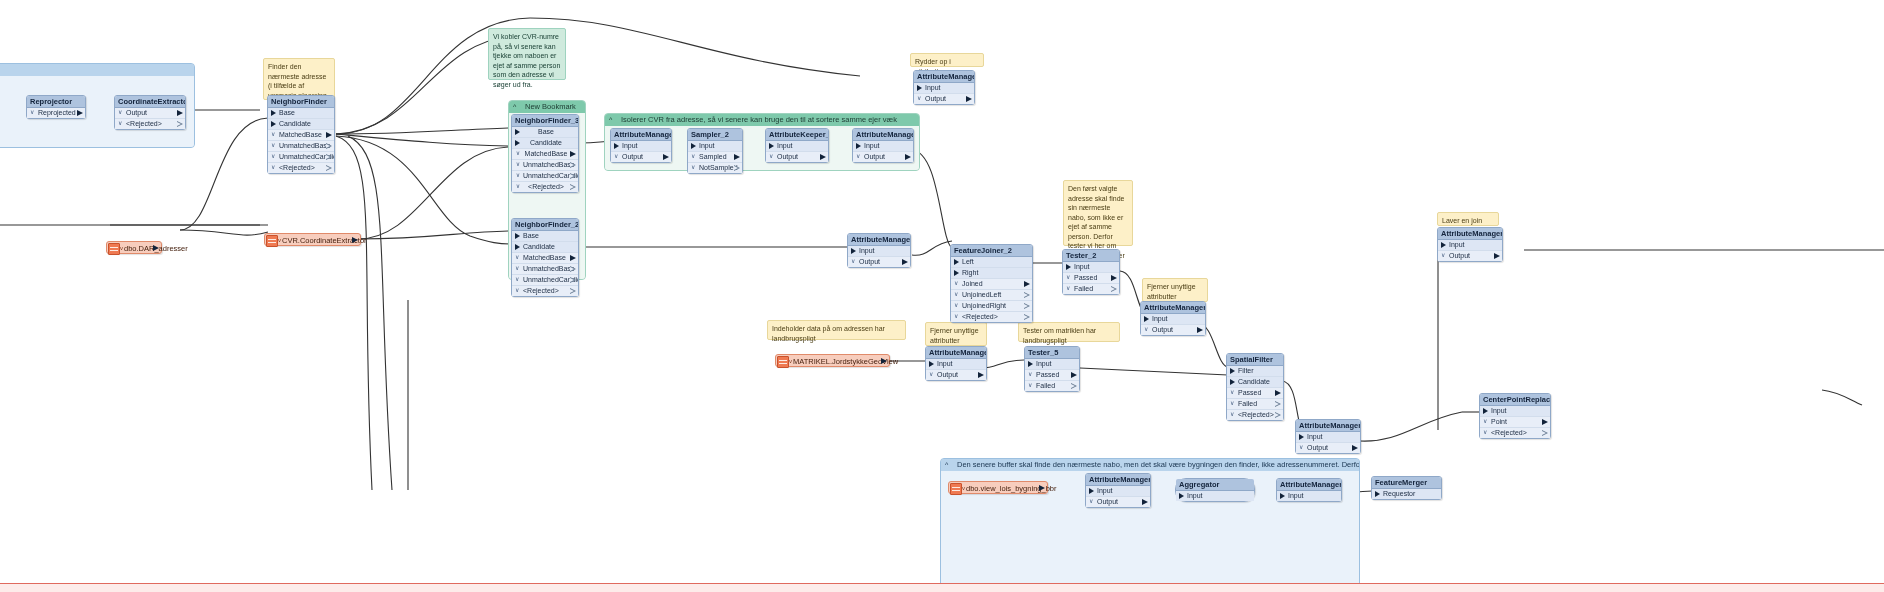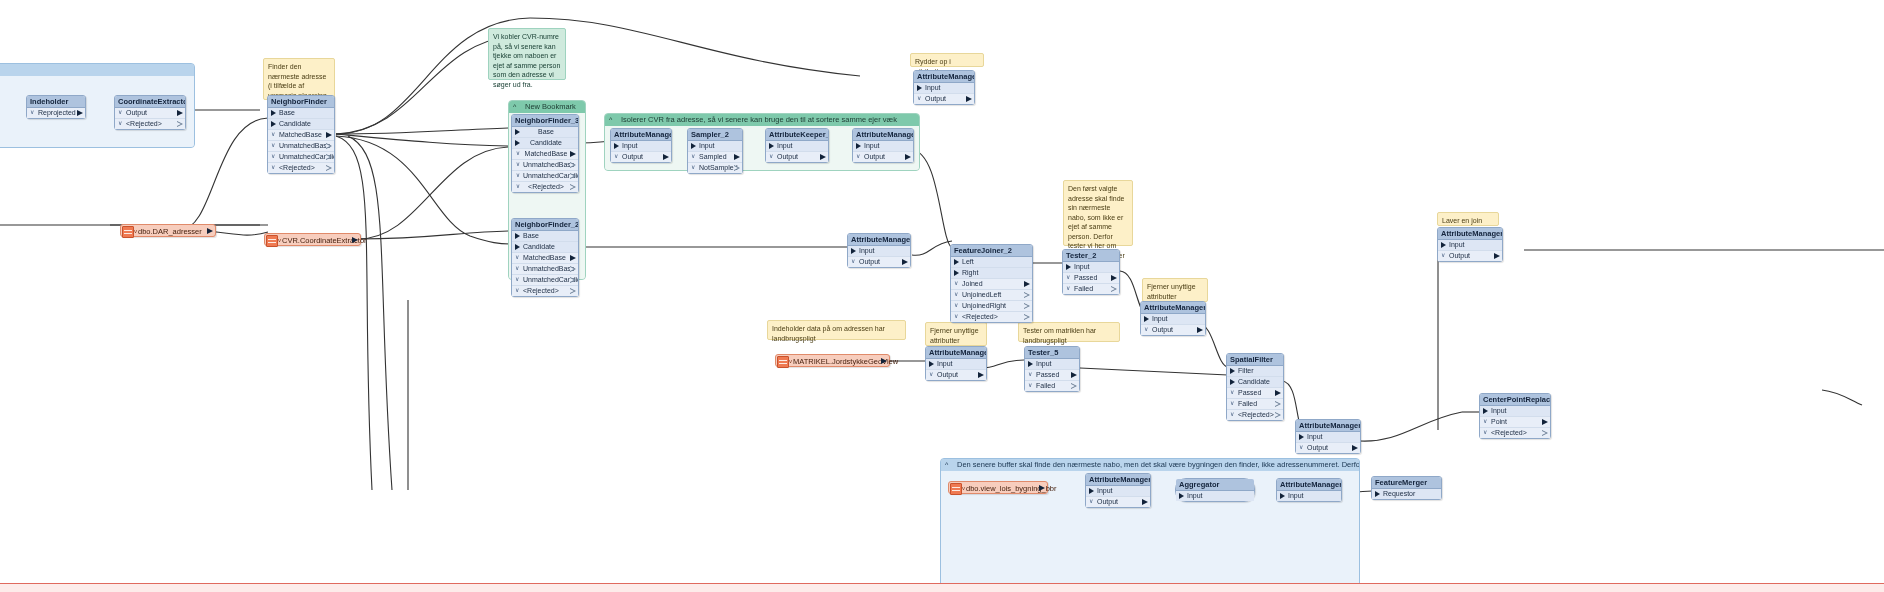--- a/index.html
+++ b/index.html
@@ -209,21 +209,21 @@
   <div class="note" style="left:925px;top:322px;width:62px;height:24px;">
     <span>Fjerner unyttige attributter</span>
   </div>
   <div class="note" style="left:1018px;top:322px;width:102px;height:20px;">
     <span>Tester om matriklen har landbrugspligt</span>
   </div>
   <div class="note" style="left:1437px;top:212px;width:62px;height:14px;">
     <span>Laver en join key</span>
   </div>
 
-  <div class="reader" style="left:106px;top:224px;width:96px;margin-left:14px;">
+  <div class="reader" style="left:106px;top:241px;width:56px;">
     <span class="db"></span>
     <span class="rchev">v</span>
     <span>dbo.DAR_adresser</span>
     <span class="rout"></span>
   </div>
   <div class="reader" style="left:264px;top:233px;width:97px;">
     <span class="db"></span>
     <span class="rchev">v</span>
     <span>CVR.CoordinateExtractor</span>
     <span class="rout"></span>
@@ -235,21 +235,21 @@
     <span class="rout"></span>
   </div>
   <div class="reader" style="left:948px;top:481px;width:100px;">
     <span class="db"></span>
     <span class="rchev">v</span>
     <span>dbo.view_lois_bygning_bbr</span>
     <span class="rout"></span>
   </div>
 
   <div class="node" style="left:26px;top:95px;width:60px;">
-    <div class="title">Indeholder</div>
+    <div class="title">Reprojector</div>
     <div class="port out">
       <span class="pm chev">∨</span>
       <span>Reprojected</span>
       <span class="pe filled"></span>
     </div>
   </div>
 
   <div class="node" style="left:114px;top:95px;width:72px;">
     <div class="title">CoordinateExtractor</div>
     <div class="port out">

